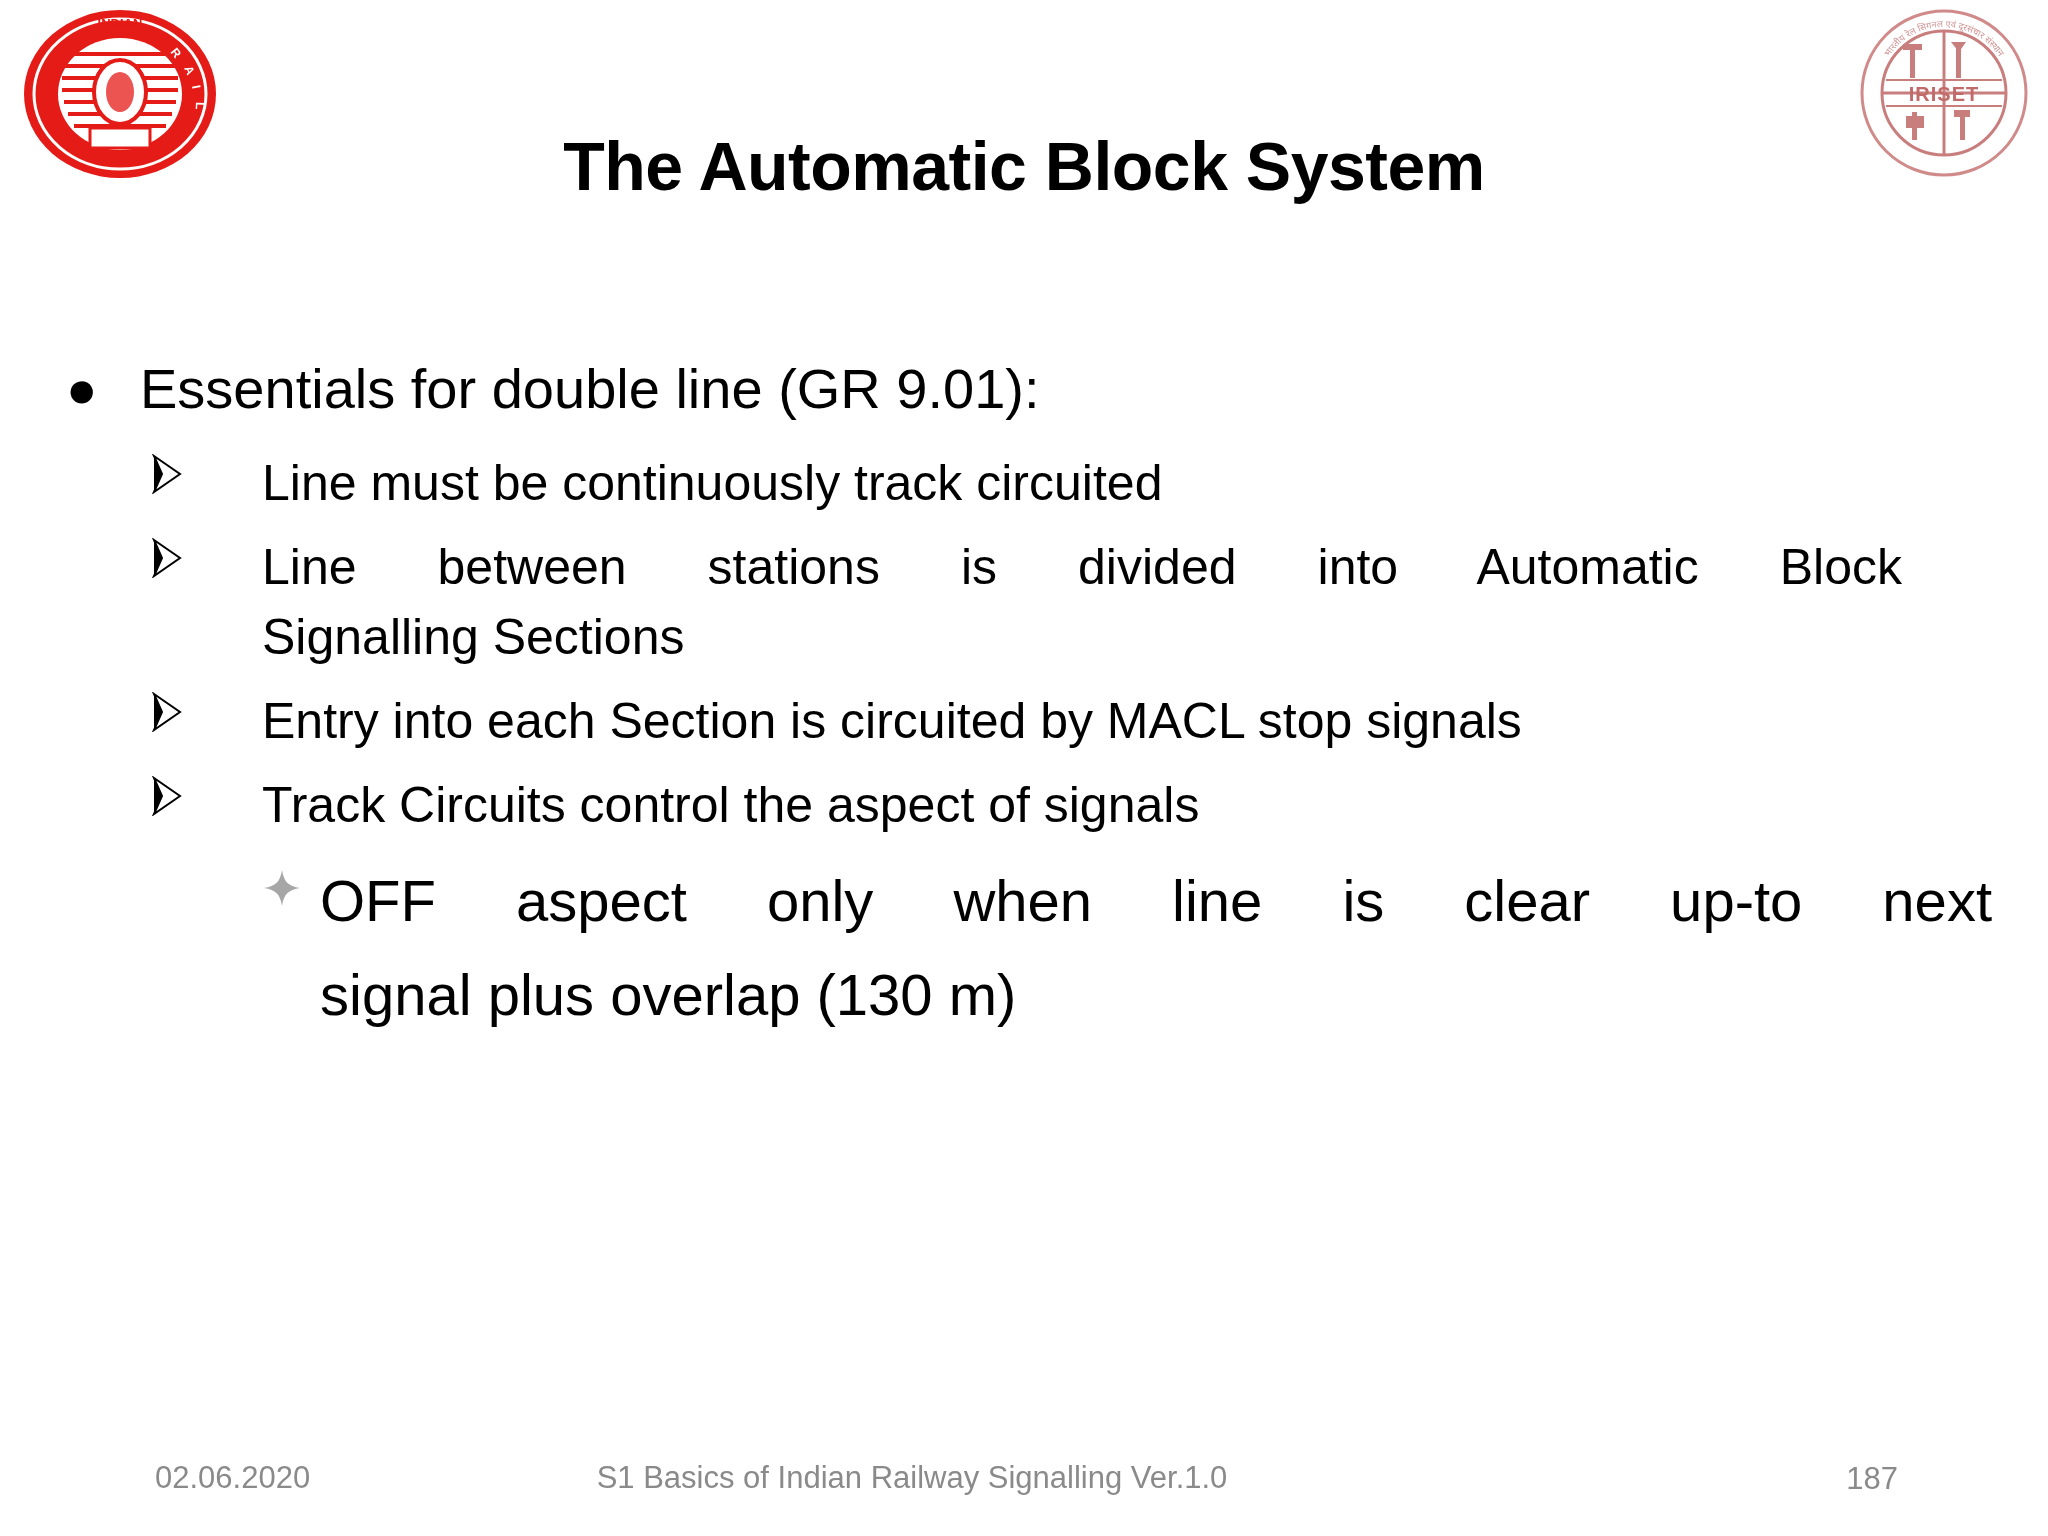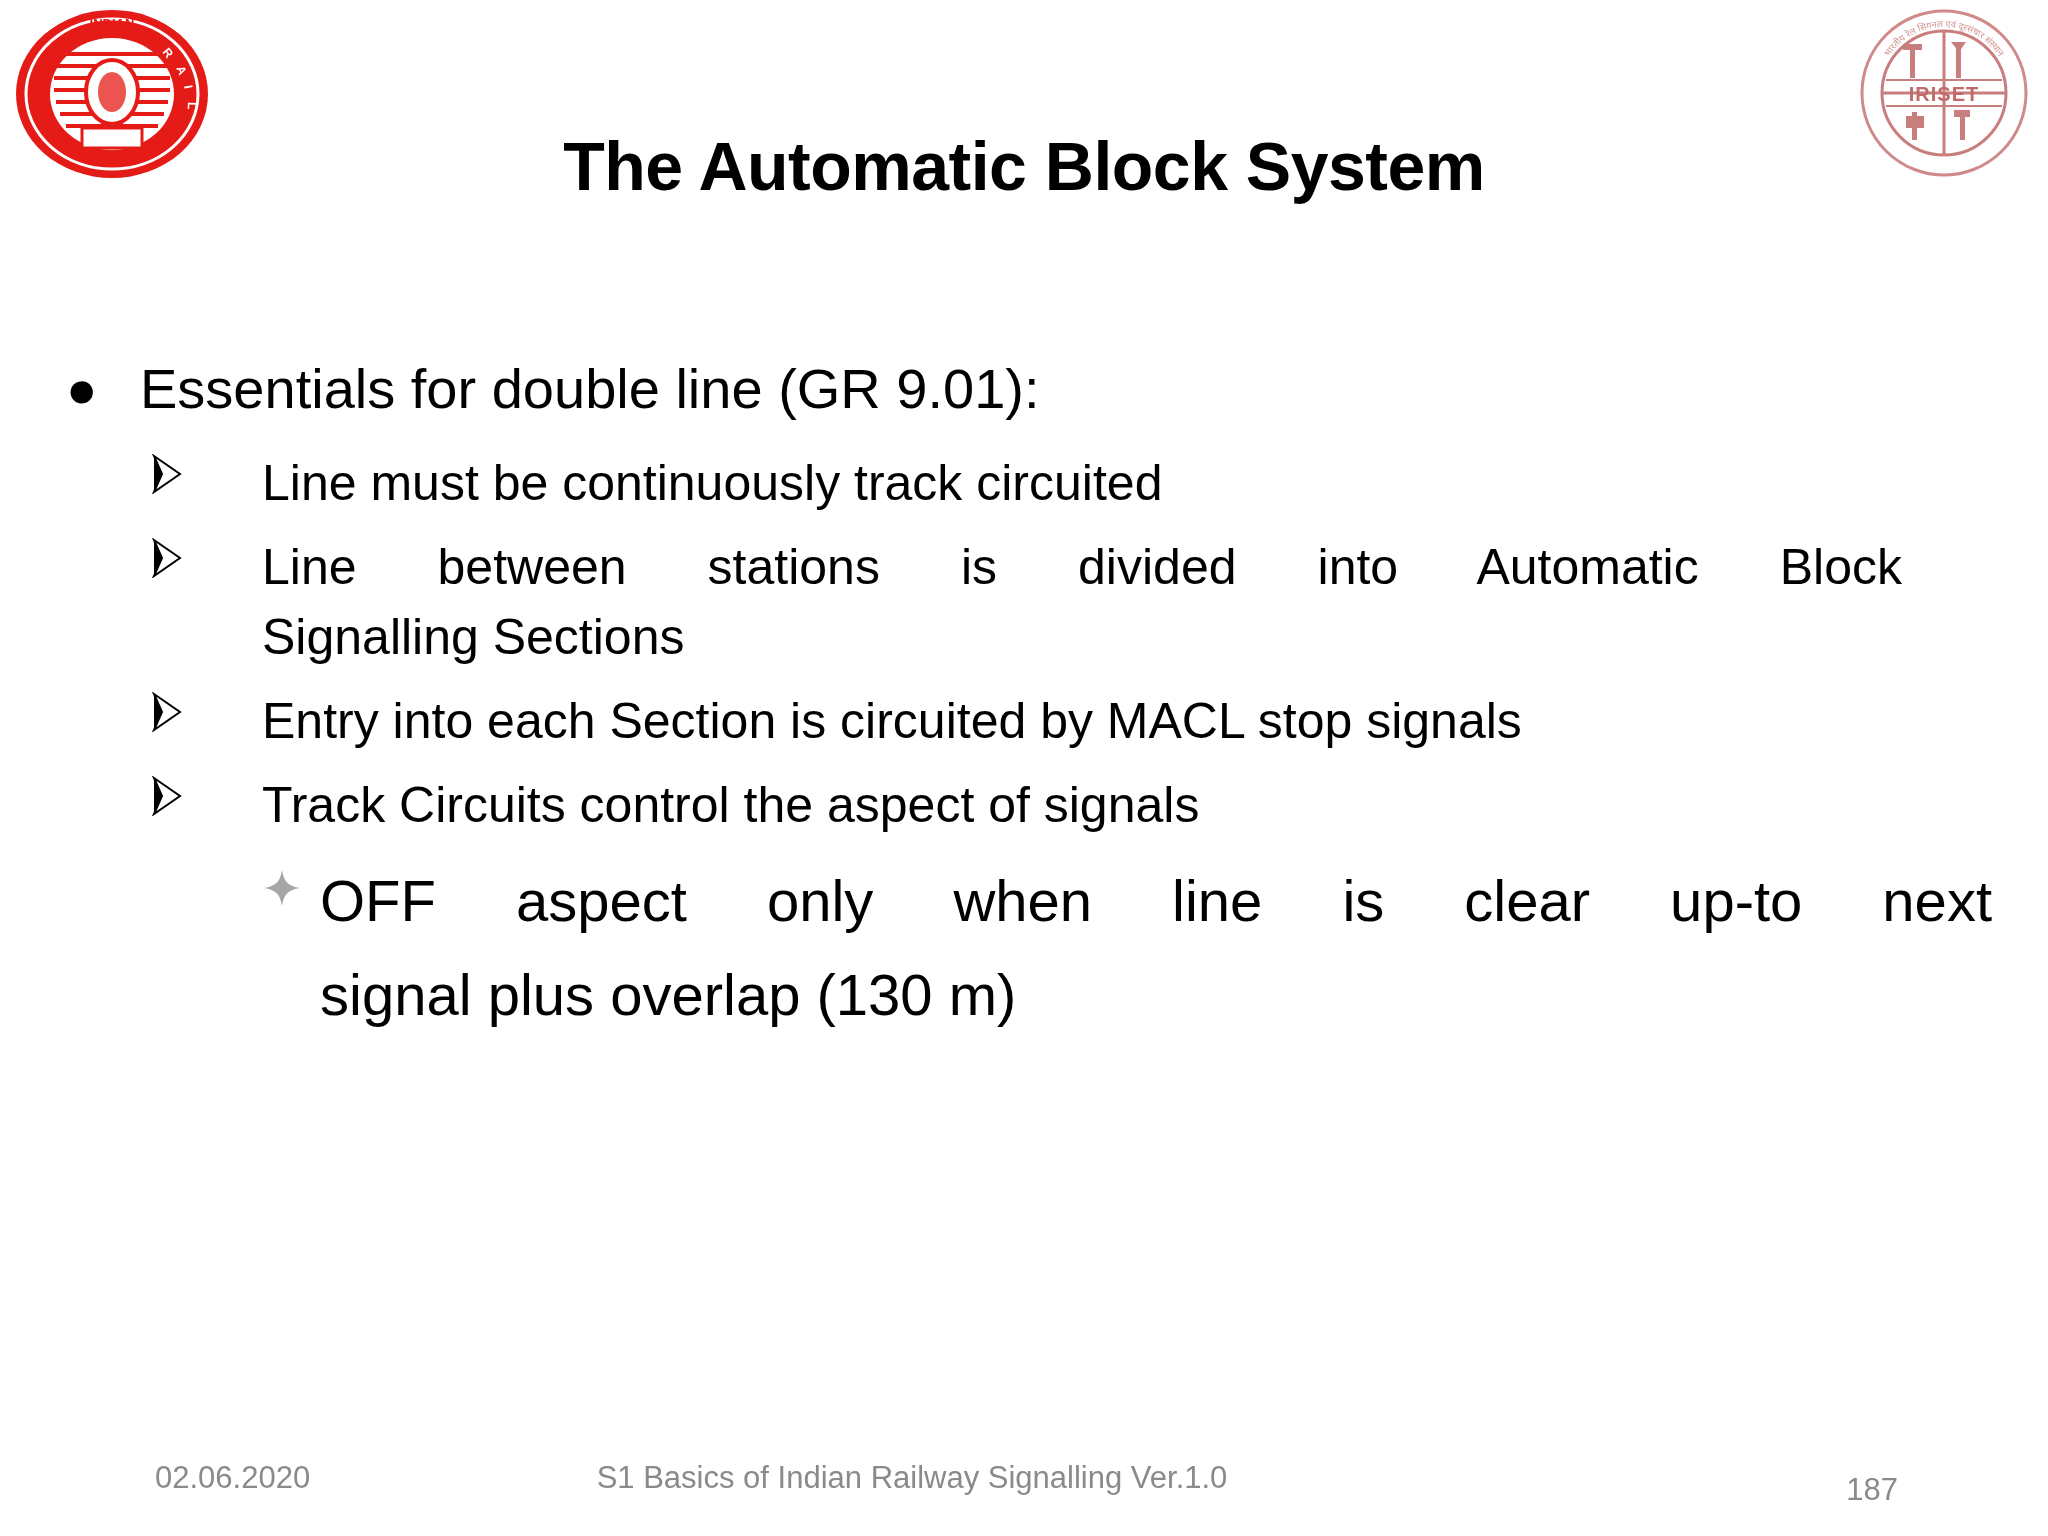--- a/index.html
+++ b/index.html
@@ -16,21 +16,21 @@
     height: 1536px;
     background: #ffffff;
     overflow: hidden;
   }
 
   
   .logo {
     position: absolute;
     top: 8px;
   }
-  .logo-left  { left: 12px;  width: 200px; height: 172px; }
+  .logo-left  { left: 20px;  width: 200px; height: 172px; }
   .logo-right { right: 16px; width: 176px; height: 170px; }
   .logo svg { display: block; width: 100%; height: 100%; }
 
   
   #title {
     position: absolute;
     top: 132px;
     left: 0;
     width: 2048px;
     text-align: center;
@@ -120,21 +120,21 @@
     bottom: 26px;
     left: 0;
     width: 2048px;
     height: 50px;
     color: #8a8a8a;
     font-size: 31px;
     font-family: "Liberation Sans", sans-serif;
   }
   #footer .fdate   { position: absolute; left: 155px;  top: 0; }
   #footer .fcenter { position: absolute; left: 0; width: 1824px; text-align: center; top: 0; }
-  #footer .fpage   { position: absolute; right: 150px; top: 12px; }
+  #footer .fpage   { position: absolute; right: 150px; top: 1px; }
 </style>
 </head>
 <body>
 
 <div id="slide">
 
   <div class="logo logo-left">
     <svg viewBox="0 0 200 172" xmlns="http://www.w3.org/2000/svg">
       <ellipse cx="100" cy="86" rx="96" ry="84" fill="#E41B17"></ellipse>
       <ellipse cx="100" cy="86" rx="86" ry="75" fill="none" stroke="#ffffff" stroke-width="3"></ellipse>

